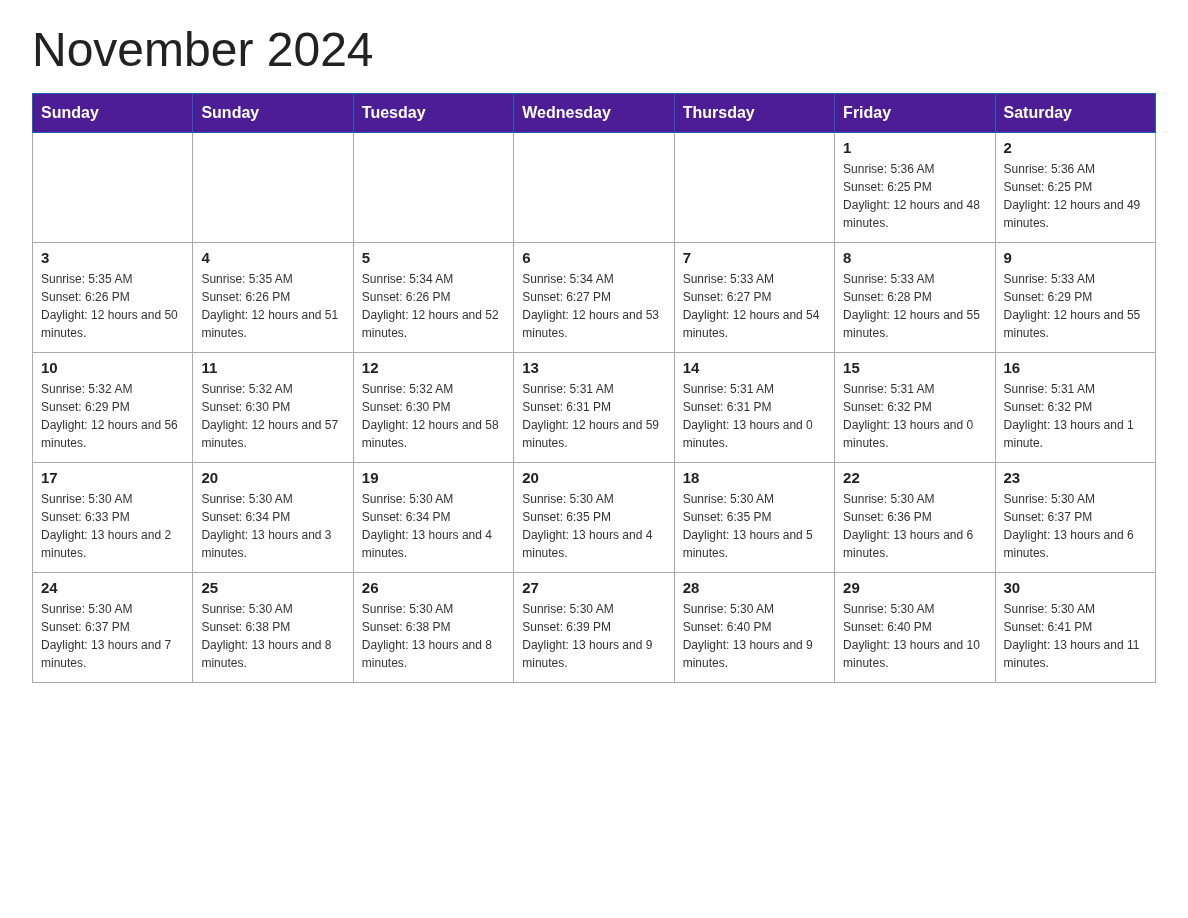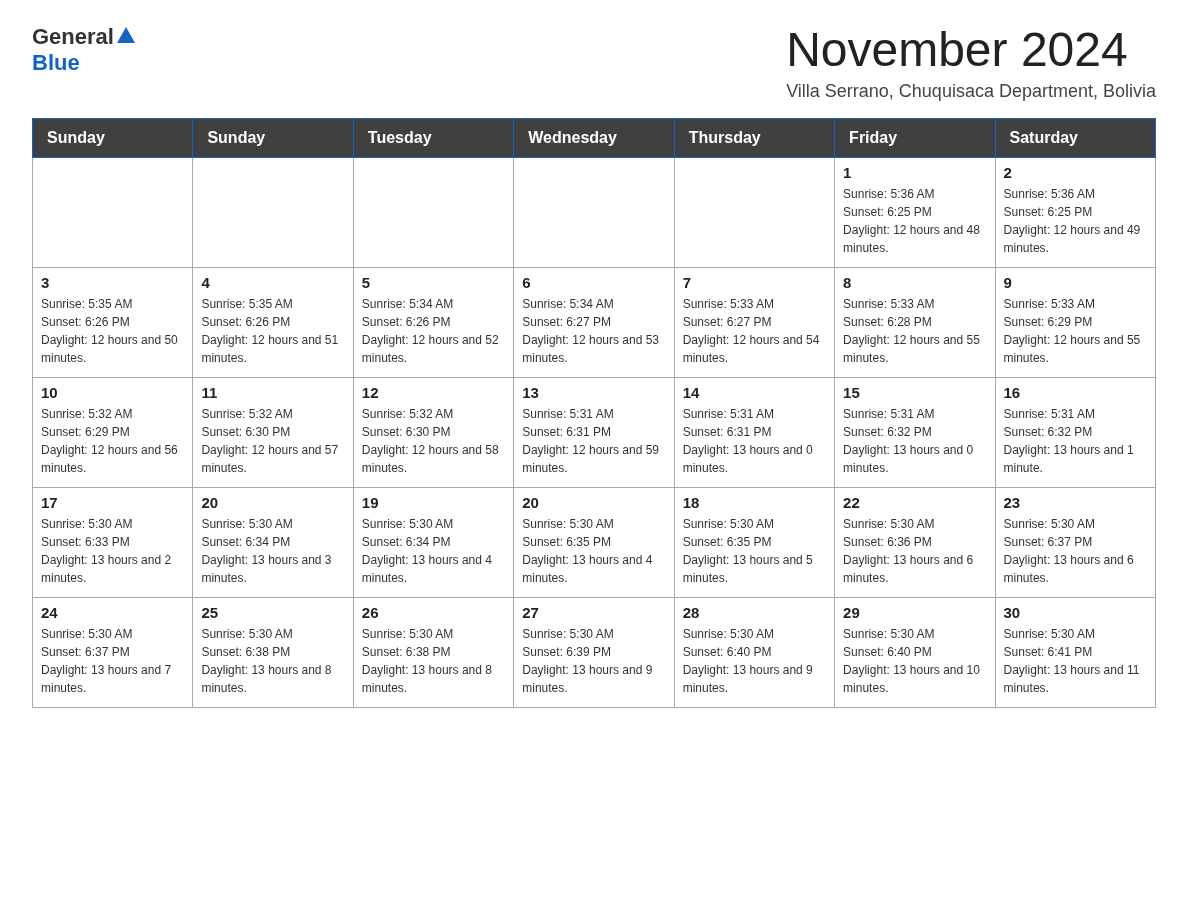--- a/index.html
+++ b/index.html
@@ -39,25 +39,25 @@
       font-size: 18px;
       color: #444;
       margin-top: 4px;
     }
     .calendar {
       width: 100%;
       border-collapse: collapse;
       margin-top: 16px;
     }
     .calendar th {
-      background: #404040;
+      background: #4c1d95;
       color: #fff;
       font-size: 16px;
       font-weight: bold;
-      padding: 10px 14px;
+      padding: 10px 8px;
       text-align: left;
       border: 1px solid #1565c0;
     }
     .calendar td {
       border: 1px solid #aaa;
       vertical-align: top;
       padding: 6px 8px;
       width: 14.28%;
       min-height: 110px;
       height: 110px;
@@ -94,30 +94,22 @@
       border-right: 9px solid transparent;
       border-bottom: 16px solid #1565c0;
       margin-left: 3px;
       margin-top: -4px;
     }
   </style>
 </head>
 <body>
 
 <div class="header-row">
-  <div class="logo-wrapper">
-    <div class="logo-line1">
-      <span class="logo-text-general">General</span>
-      <span class="logo-triangle"></span>
-    </div>
-    <span class="logo-text-blue">Blue</span>
-  </div>
   <div class="title-block">
     <div class="month-title">November 2024</div>
-    <div class="location-title">Villa Serrano, Chuquisaca Department, Bolivia</div>
   </div>
 </div>
 
 <table class="calendar">
   <thead>
     <tr>
     <th>Sunday</th>
         <th>Sunday</th>
         <th>Tuesday</th>
         <th>Wednesday</th>

